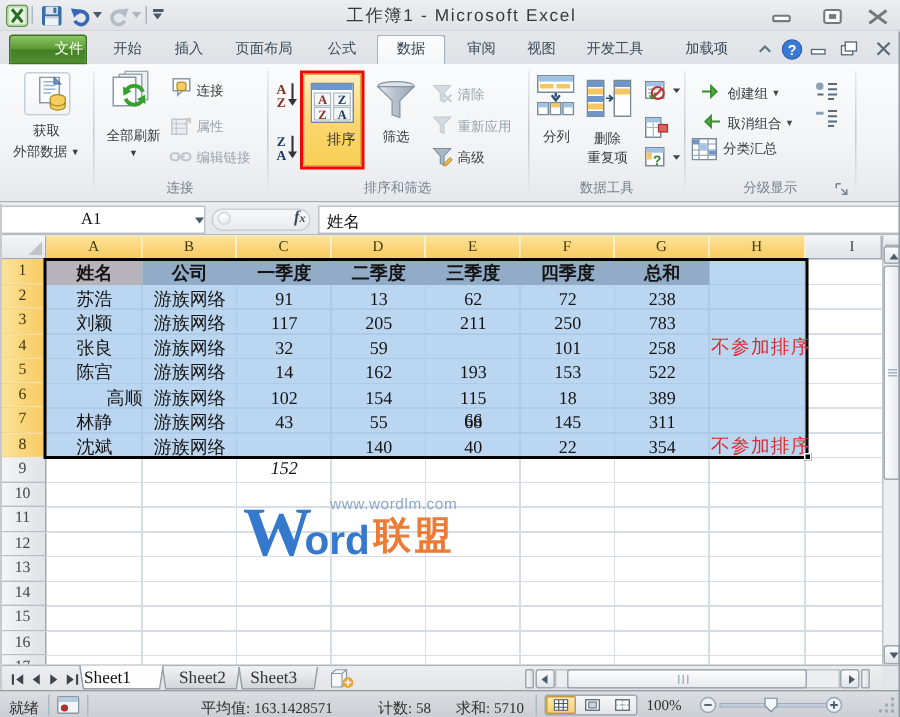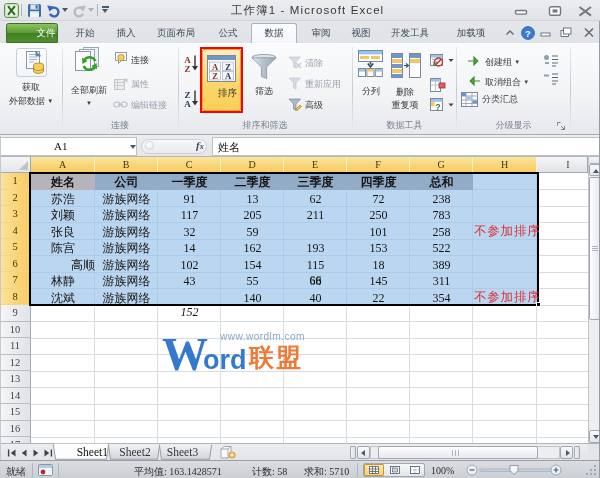--- a/index.html
+++ b/index.html
@@ -437,21 +437,21 @@
   <svg class="abs" style="left:7px;top:5px" width="46" height="8" viewBox="0 0 46 8">
     <path d="M1.6 0.5 v7" stroke="#3c444c" stroke-width="1.4"></path>
     <path d="M8.5 0.5 L3.8 4 L8.5 7.5 Z" fill="#3c444c"></path>
     <path d="M19.5 0.5 L14.8 4 L19.5 7.5 Z" fill="#3c444c"></path>
     <path d="M26.5 0.5 L31.2 4 L26.5 7.5 Z" fill="#3c444c"></path>
     <path d="M37.5 0.5 L42.2 4 L37.5 7.5 Z" fill="#3c444c"></path>
     <path d="M44.4 0.5 v7" stroke="#3c444c" stroke-width="1.4"></path>
   </svg>
 
   <div class="abs" style="left:54px;top:0;width:54px;height:16px;background:#fdfdfd;border:1px solid #99a0a8;border-top:none;transform:perspective(12px) rotateX(-4deg);"></div>
-  <div class="abs" style="left:56px;top:1.5px;width:52px;font-size:11.5px;color:#111;text-align:right;">Sheet1</div>
+  <div class="abs" style="left:56px;top:1.5px;width:52px;font-size:11.5px;color:#111;text-align:left;">Sheet1</div>
   <div class="abs" style="left:109px;top:1px;width:50px;height:15px;background:linear-gradient(#f0f1f3,#d2d5d9);border:1px solid #99a0a8;border-top:none;transform:perspective(12px) rotateX(-4deg);"></div>
   <div class="abs" style="left:111px;top:1.5px;width:48px;font-size:11.5px;color:#333;text-align:center;">Sheet2</div>
   <div class="abs" style="left:160px;top:1px;width:51px;height:15px;background:linear-gradient(#f0f1f3,#d2d5d9);border:1px solid #99a0a8;border-top:none;transform:perspective(12px) rotateX(-4deg);"></div>
   <div class="abs" style="left:162px;top:1.5px;width:41px;font-size:11.5px;color:#333;text-align:center;">Sheet3</div>
 
   <svg class="abs" style="left:220px;top:2px" width="16" height="13" viewBox="0 0 16 13">
     <path d="M1 3 L4 0.5 H11 V9.5 L8 12 H1 Z" fill="#f8f9fa" stroke="#8898a8" stroke-width="0.8"></path>
     <path d="M1 3 H8 V12 M8 3 L11 0.5" fill="none" stroke="#8898a8" stroke-width="0.8"></path>
     <circle cx="12" cy="9" r="3.6" fill="#e8a33c"></circle>
     <path d="M12 6.8 v4.4 M9.8 9 h4.4" stroke="#fff" stroke-width="1.1"></path>

